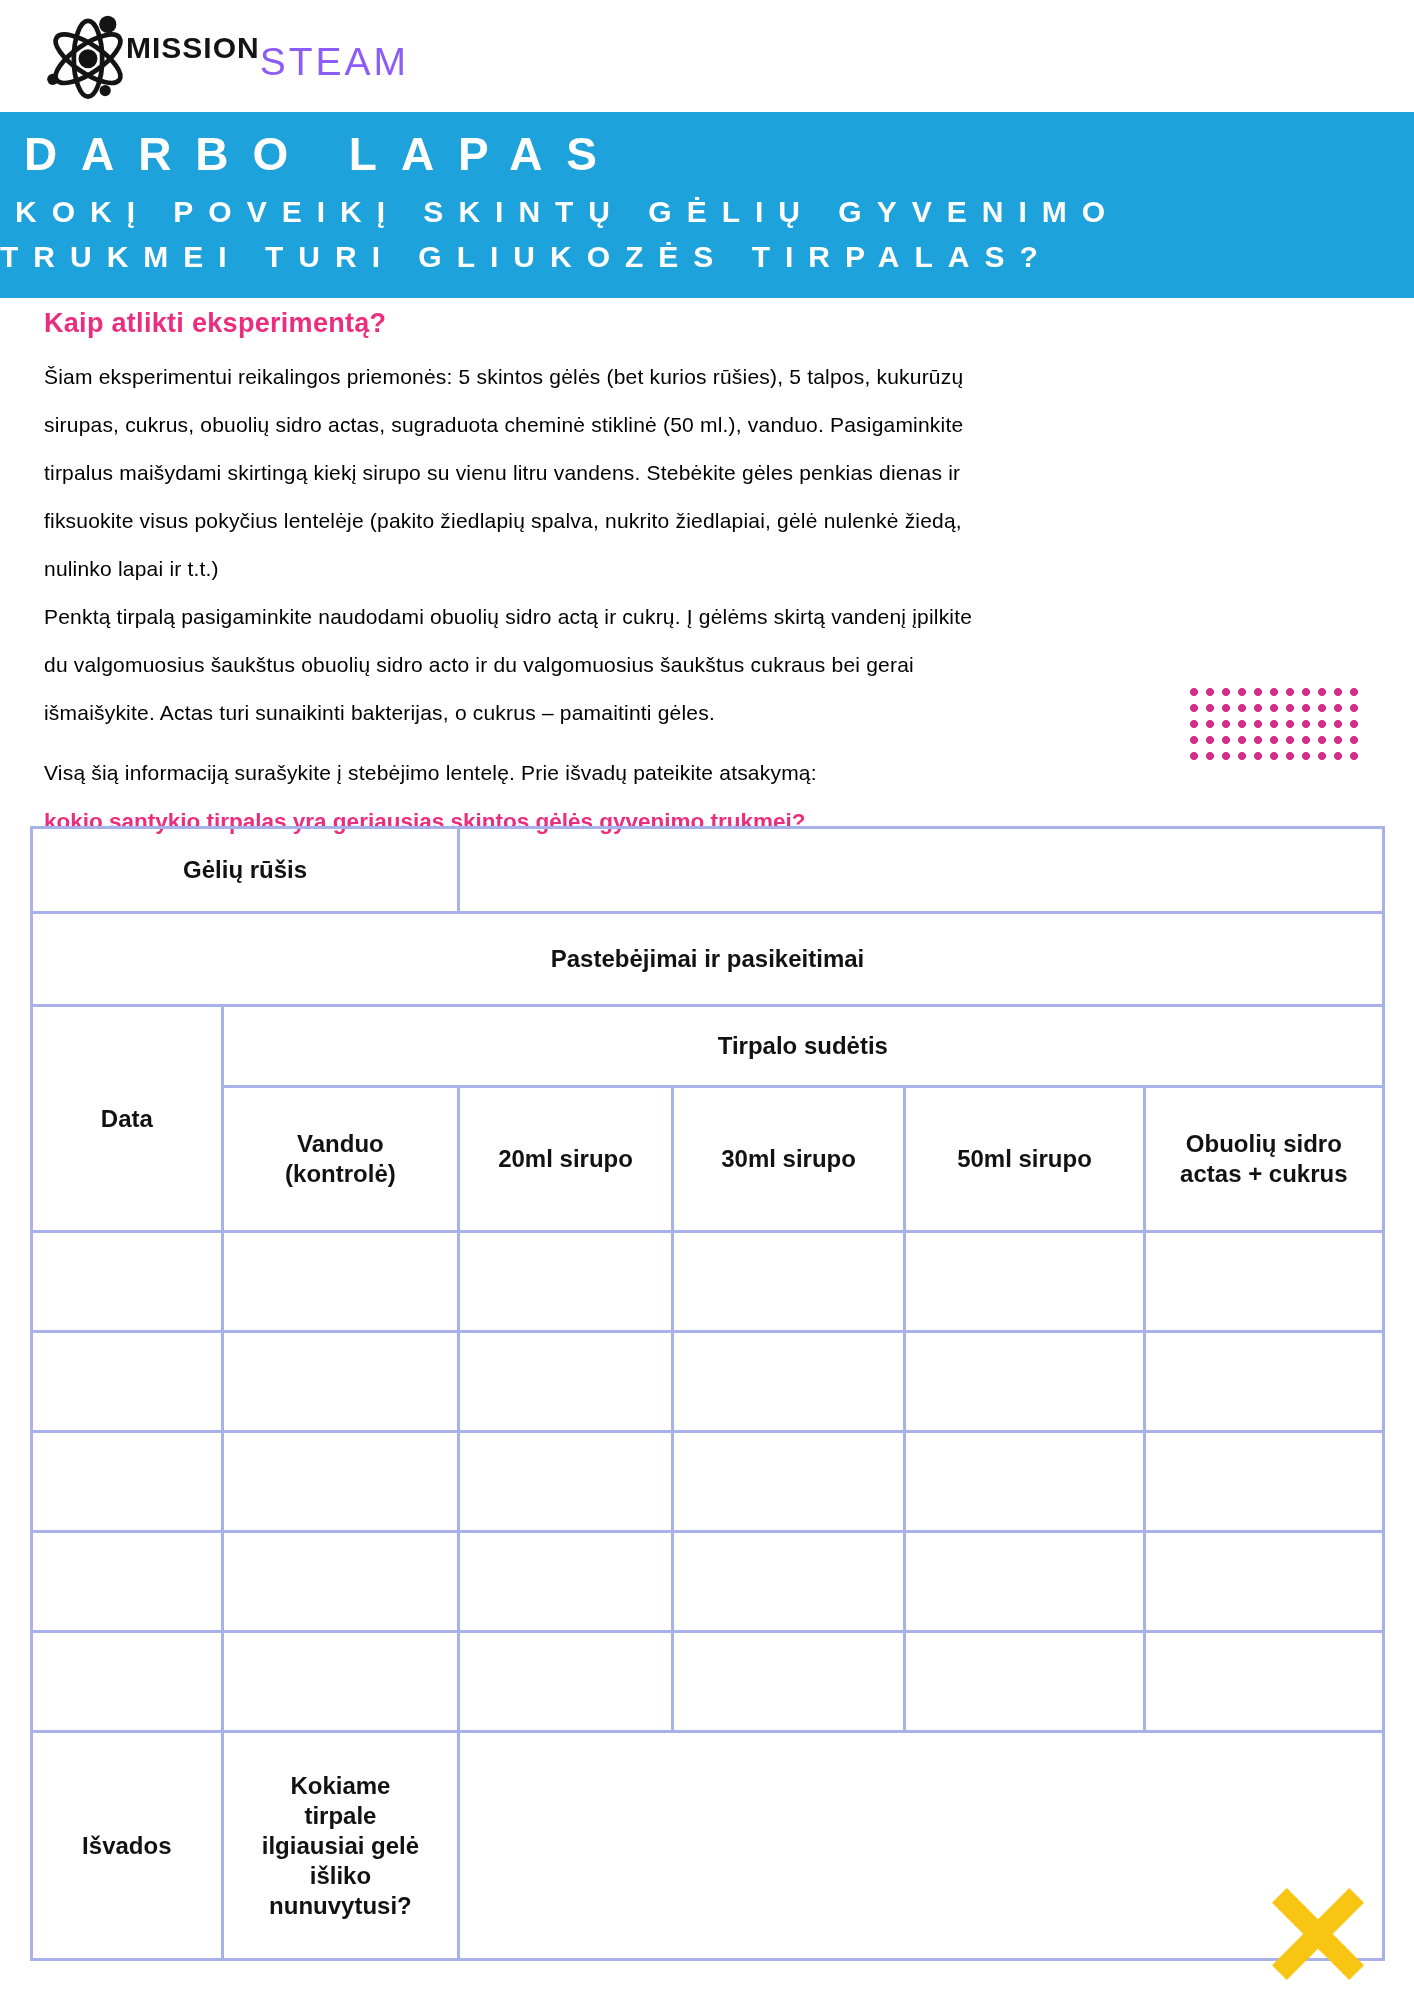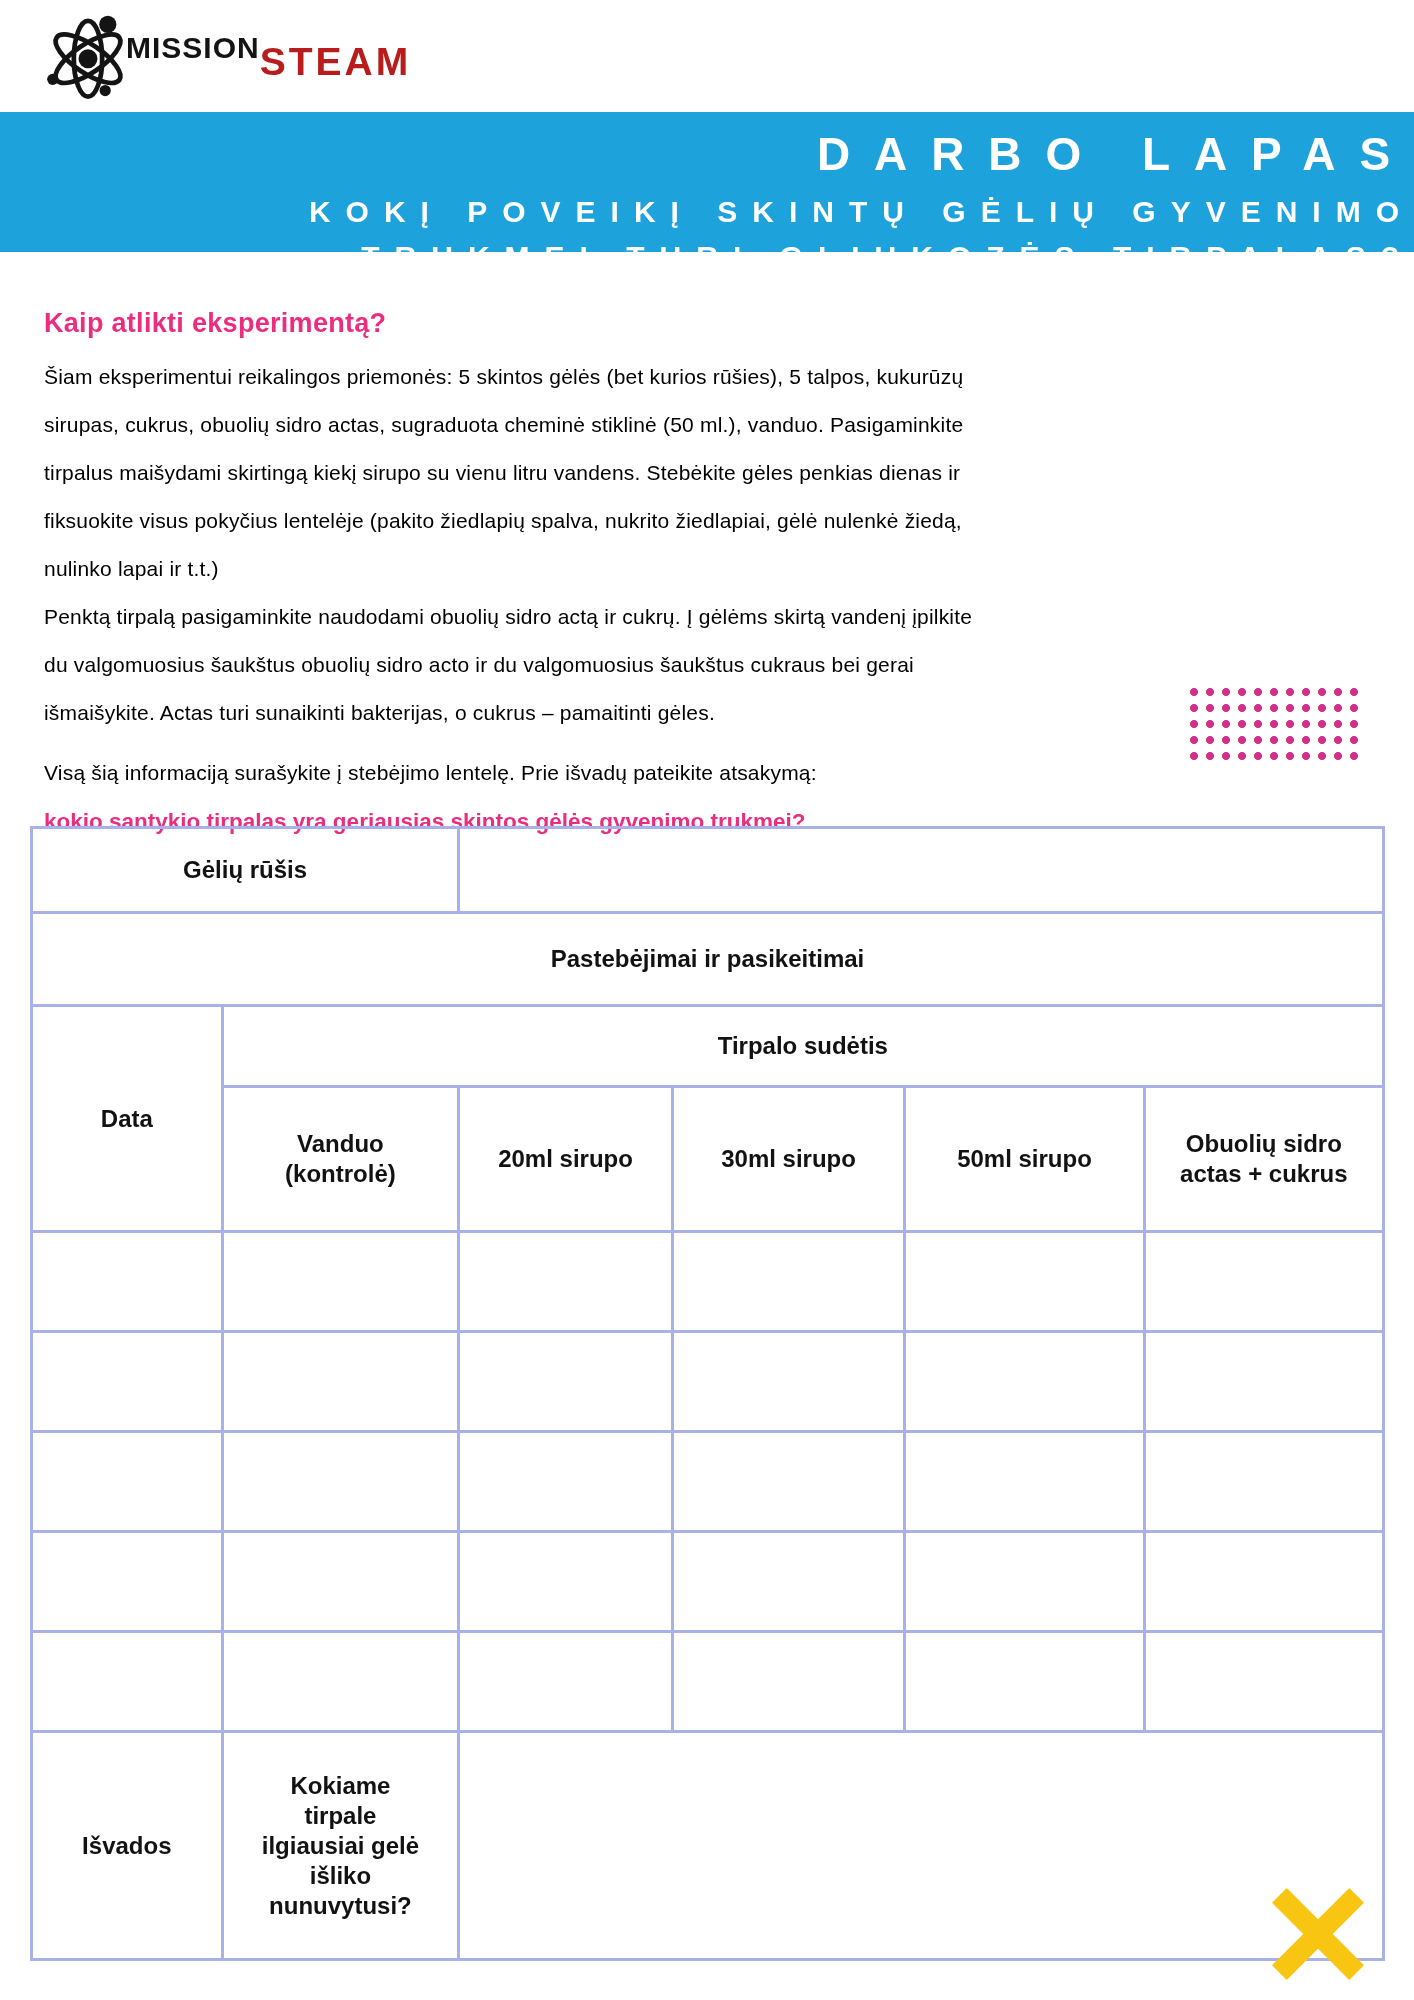--- a/index.html
+++ b/index.html
@@ -7,26 +7,26 @@
     width:1414px;height:2000px;position:relative;background:#ffffff;overflow:hidden;
     font-family:"Liberation Sans","DejaVu Sans",sans-serif;color:#1b1b1b;
   }
   .pre{white-space:pre-line;}
 
   
   .logo{position:absolute;top:14px;left:44px;display:flex;align-items:center;}
   .logo svg{width:88px;height:86px;display:block;}
   .logo-text{margin-left:-6px;display:flex;flex-direction:row;line-height:1;}
   .logo-mission{font-size:30px;font-weight:800;letter-spacing:1px;color:#141414;}
-  .logo-steam{font-size:39px;font-weight:700;letter-spacing:3px;color:#b91c1c;margin-top:9px;}
+  .logo-steam{font-size:39px;font-weight:400;letter-spacing:3px;color:#8b5cf6;margin-top:9px;}
 
   
   .banner{
-    position:absolute;top:112px;left:0;width:100%;height:140px;
-    background:#1EA2DB;color:#ffffff;text-align:right;
+    position:absolute;top:112px;left:0;width:100%;height:186px;
+    background:#1EA2DB;color:#ffffff;text-align:left;
   }
   .banner-title{
     margin:0;padding-top:15px;font-size:46px;font-weight:800;
     letter-spacing:0.52em;text-indent:0.52em;white-space:nowrap;
   }
   .banner-sub{
     margin:8px 0 0 0;font-size:30px;font-weight:800;line-height:45px;
     letter-spacing:0.5em;text-indent:0.5em;white-space:pre-line;
   }
 

